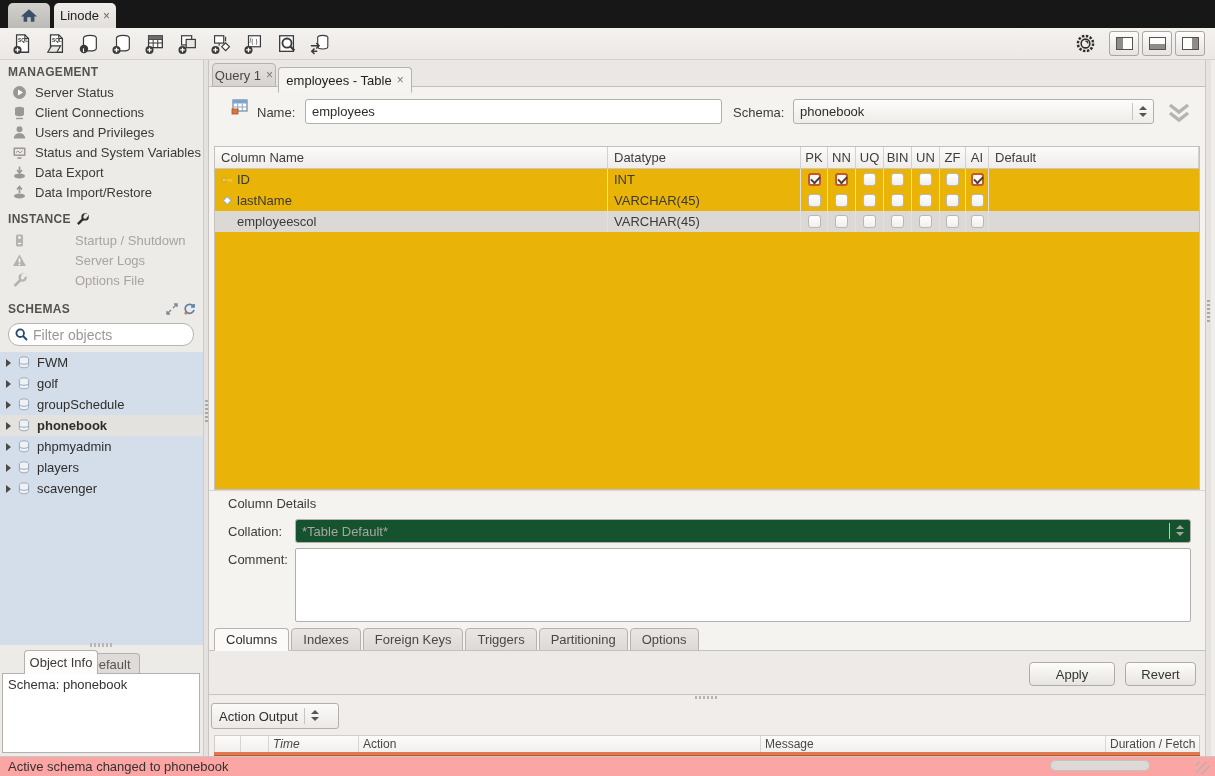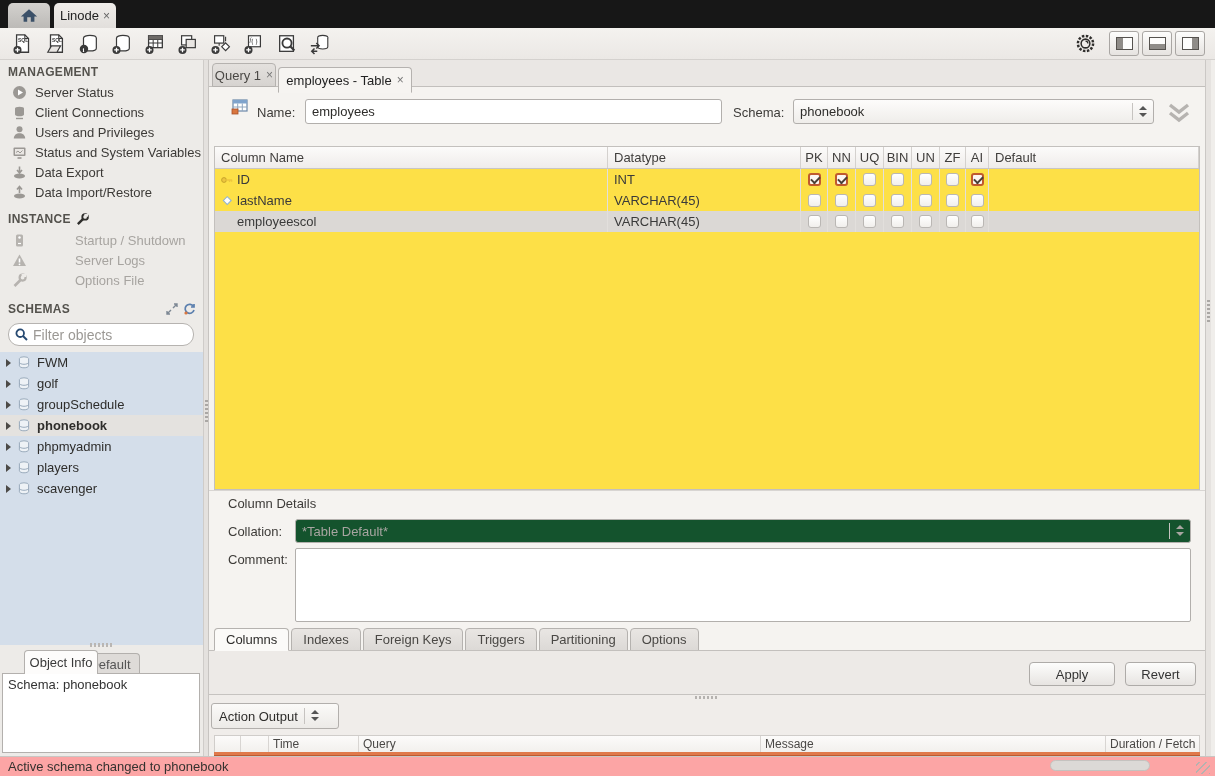--- a/index.html
+++ b/index.html
@@ -82,21 +82,21 @@
   .selectbox { position:absolute; background:linear-gradient(#fdfcfb,#efedea); border:1px solid #b2afac;
                border-radius:3px; display:flex; align-items:center; padding:0 6px; color:#2e2d2b; }
   .selectbox .grow { flex:1; }
   .spin { display:flex; flex-direction:column; align-items:center; justify-content:center; gap:3px;
           border-left:1px solid #c6c3c0; padding-left:6px; margin-left:6px; height:70%; }
   .spin b { width:0; height:0; border-left:4px solid transparent; border-right:4px solid transparent; }
   .spin b.up { border-bottom:4px solid #555; }
   .spin b.dn { border-top:4px solid #555; }
 
   
-  .grid { position:absolute; left:5px; top:86px; width:986px; height:344px; background:#fde047;
+  .grid { position:absolute; left:5px; top:86px; width:986px; height:344px; background:#eab308;
           border:1px solid #c3c0bd; }
   .g-row { display:flex; height:21px; align-items:stretch; }
   .g-head { height:22px; background:linear-gradient(#fcfbfa,#efecea); border-bottom:1px solid #c9c6c3;
             color:#3f3d3b; }
   .g-cell { border-right:1px solid #e2dfdc; display:flex; align-items:center; padding-left:6px;
             white-space:nowrap; overflow:hidden; }
   .g-head .g-cell { border-right:1px solid #d4d1ce; }
   .c-name { width:393px; } .c-type { width:193px; }
   .c-pk{width:27px;} .c-nn{width:28px;} .c-uq{width:28px;} .c-bin{width:28px;}
   .c-un{width:28px;} .c-zf{width:26px;} .c-ai{width:23px;}
@@ -137,21 +137,21 @@
   .output .topgrip { position:absolute; left:486px; top:1px; width:24px; height:3px;
             background:repeating-linear-gradient(90deg,#b5b2af 0 2px,transparent 2px 4px); }
   .ao-select { position:absolute; left:2px; top:8px; width:128px; height:26px;
                background:linear-gradient(#fbfaf8,#eceae7); border:1px solid #b2afac; border-radius:3px;
                display:flex; align-items:center; padding:0 7px; color:#2e2d2b; }
   .out-head { position:absolute; left:5px; top:40px; width:986px; height:17px; display:flex;
               background:linear-gradient(#fcfbfa,#f2f0ed); border:1px solid #d0cdca; border-bottom:none;
               font-size:12px; color:#4a4846; }
   .oh-cell { border-right:1px solid #d8d5d2; display:flex; align-items:center; padding-left:4px;
              white-space:nowrap; overflow:hidden; }
-  .oc1{width:26px;} .oc2{width:28px;} .oc-time{width:90px;} .oc-action{width:402px;}
+  .oc1{width:26px;} .oc2{width:28px;} .oc-time{width:90px;font-style:italic;} .oc-action{width:402px;}
   .oc-msg{width:345px;} .oc-dur{flex:1; border-right:none;}
   .orange-band { position:absolute; left:5px; top:57px; width:986px; height:5px;
                  background:#e0794b; border-bottom:2px solid #bc5a31; }
 
   .vsplit-right { position:absolute; left:1205px; top:60px; width:6px; height:696px;
                   background:#e6e3e0; border-left:1px solid #cbc8c5; }
 
   
   .statusbar { position:absolute; left:0; top:756px; width:1215px; height:20px; background:#fca5a5;
                border-top:1px solid #c9c6c3; display:flex; align-items:center; padding-left:8px; color:#34322f;text-align:center; }
@@ -673,21 +673,21 @@
       <span class="grow">Action Output</span>
       <span class="spin">
           <b class="up"></b>
           <b class="dn"></b>
         </span>
     </div>
     <div class="out-head">
       <div class="oh-cell oc1"></div>
       <div class="oh-cell oc2"></div>
       <div class="oh-cell oc-time">Time</div>
-      <div class="oh-cell oc-action">Query</div>
+      <div class="oh-cell oc-action">Action</div>
       <div class="oh-cell oc-msg">Message</div>
       <div class="oh-cell oc-dur">Duration / Fetch</div>
     </div>
     <div class="orange-band"></div>
   </div>
 
   <div class="vsplit-right">
       <div class="dots" style="top:240px;"></div>
     </div>
 

